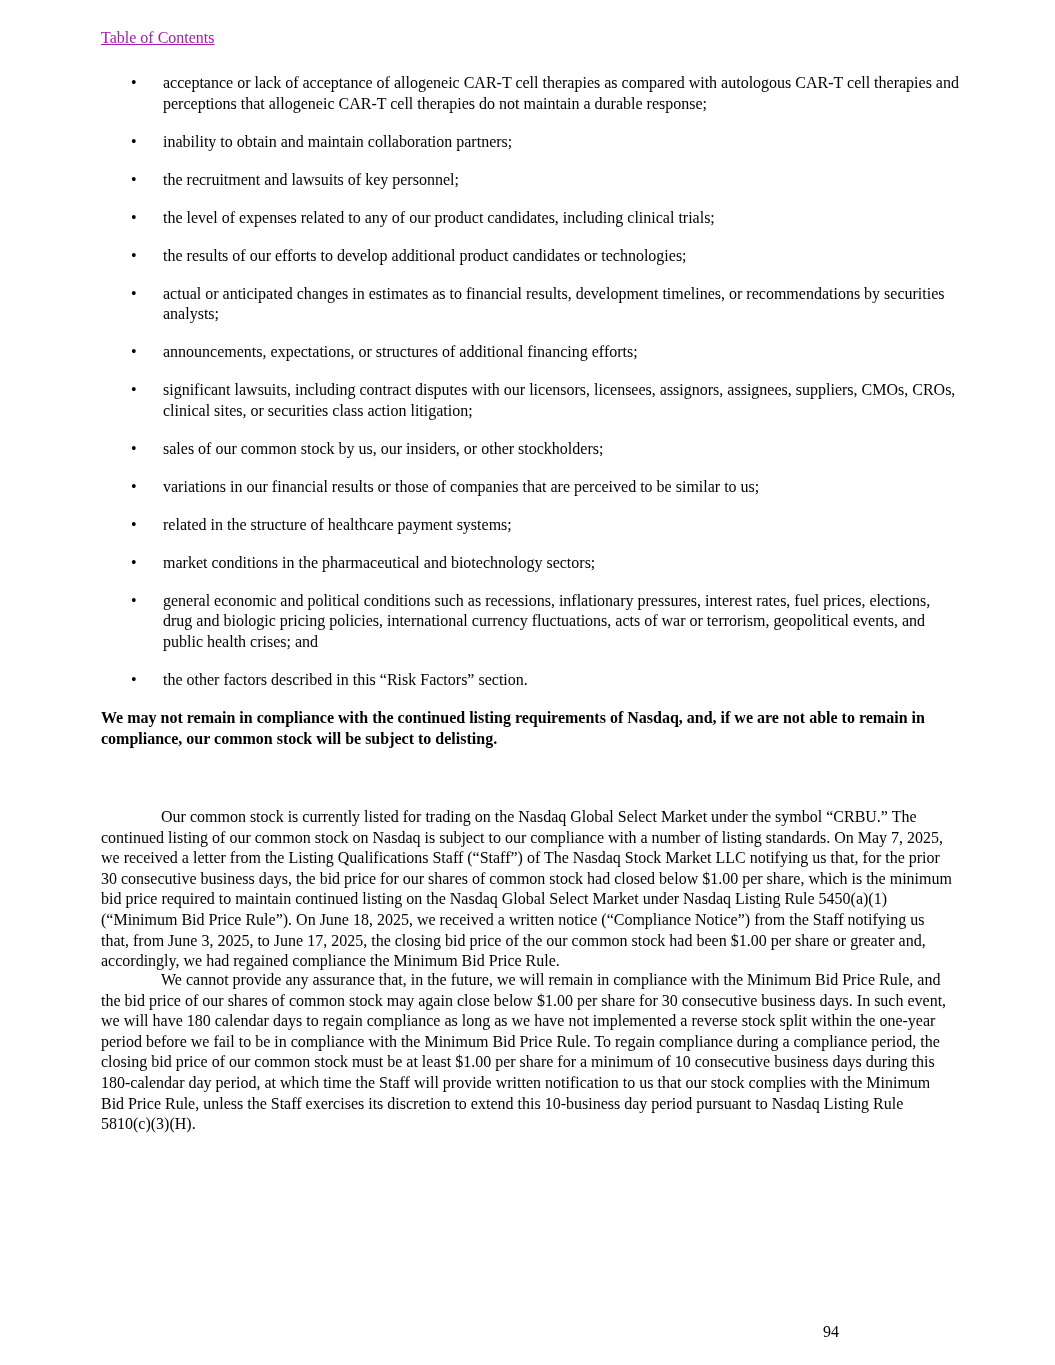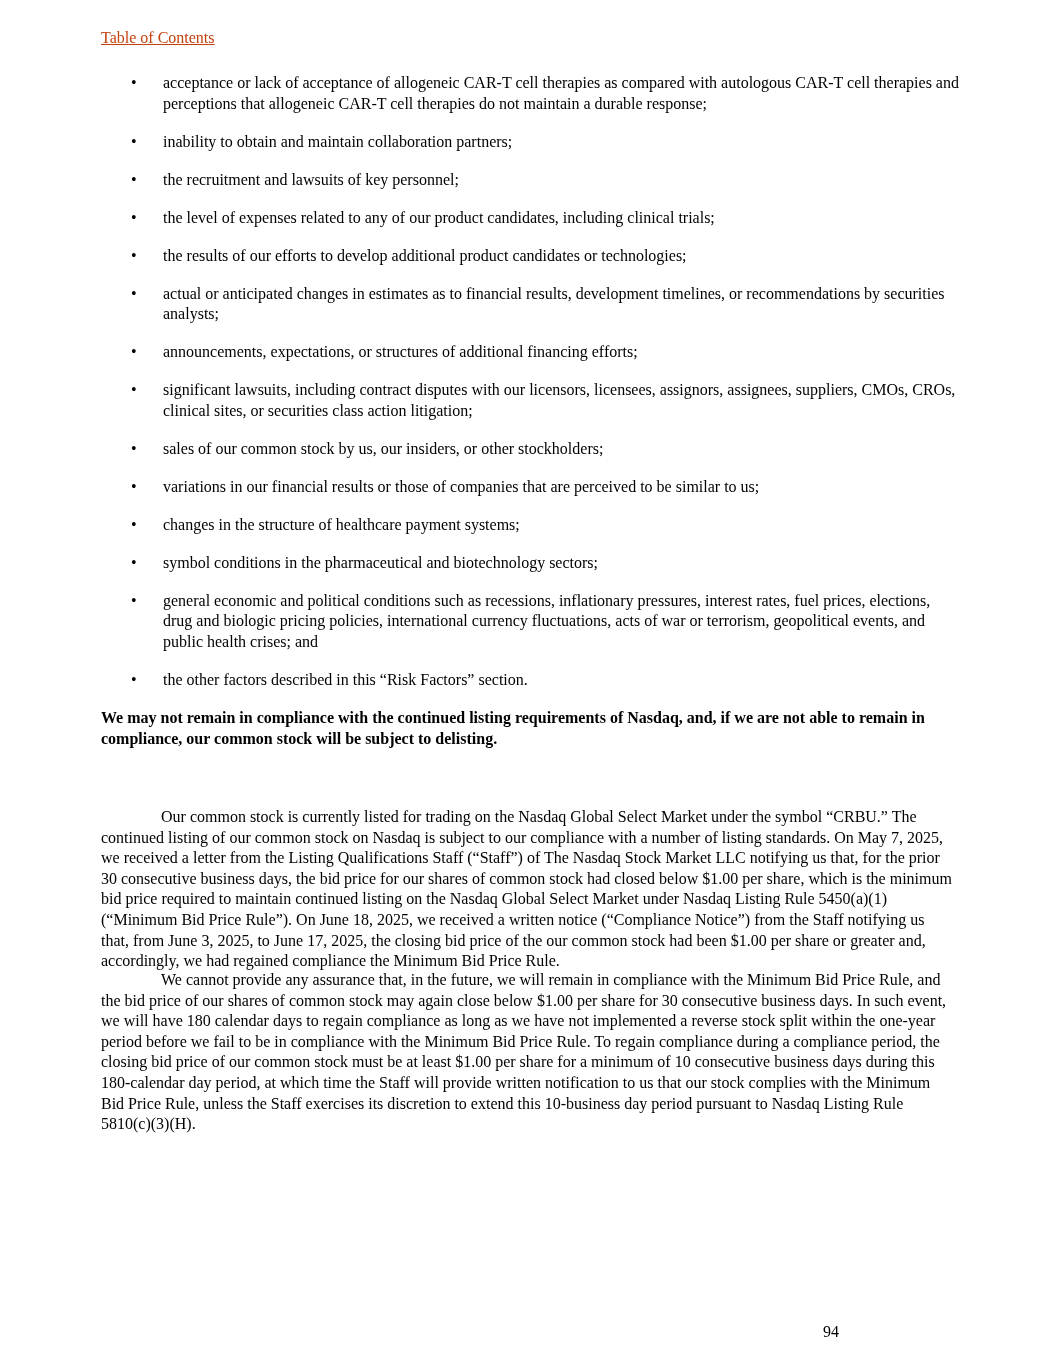--- a/index.html
+++ b/index.html
@@ -13,21 +13,21 @@
       position: relative;
       font-family: "Liberation Serif", "DejaVu Serif", serif;
       font-size: 16px;
       color: #000000;
       line-height: 20.6px;
     }
     .toc-link {
       position: absolute;
       left: 101px;
       top: 28px;
-      color: #c2410c;
+      color: #a21caf;
       text-decoration: underline;
       font-size: 16px;
     }
     .bullets {
       position: absolute;
       left: 101px;
       top: 73px;
       width: 860px;
       margin: 0;
       padding: 0;
@@ -77,22 +77,22 @@
   <li class="bullet-item"><span class="bullet-mark">•</span><span>acceptance or lack of acceptance of allogeneic CAR-T cell therapies as compared with autologous CAR-T cell therapies and perceptions that allogeneic CAR-T cell therapies do not maintain a durable response;</span></li>
   <li class="bullet-item"><span class="bullet-mark">•</span><span>inability to obtain and maintain collaboration partners;</span></li>
   <li class="bullet-item"><span class="bullet-mark">•</span><span>the recruitment and lawsuits of key personnel;</span></li>
   <li class="bullet-item"><span class="bullet-mark">•</span><span>the level of expenses related to any of our product candidates, including clinical trials;</span></li>
   <li class="bullet-item"><span class="bullet-mark">•</span><span>the results of our efforts to develop additional product candidates or technologies;</span></li>
   <li class="bullet-item"><span class="bullet-mark">•</span><span>actual or anticipated changes in estimates as to financial results, development timelines, or recommendations by securities analysts;</span></li>
   <li class="bullet-item"><span class="bullet-mark">•</span><span>announcements, expectations, or structures of additional financing efforts;</span></li>
   <li class="bullet-item"><span class="bullet-mark">•</span><span>significant lawsuits, including contract disputes with our licensors, licensees, assignors, assignees, suppliers, CMOs, CROs, clinical sites, or securities class action litigation;</span></li>
   <li class="bullet-item"><span class="bullet-mark">•</span><span>sales of our common stock by us, our insiders, or other stockholders;</span></li>
   <li class="bullet-item"><span class="bullet-mark">•</span><span>variations in our financial results or those of companies that are perceived to be similar to us;</span></li>
-  <li class="bullet-item"><span class="bullet-mark">•</span><span>changes in the structure of healthcare payment systems;</span></li>
-  <li class="bullet-item"><span class="bullet-mark">•</span><span>symbol conditions in the pharmaceutical and biotechnology sectors;</span></li>
+  <li class="bullet-item"><span class="bullet-mark">•</span><span>related in the structure of healthcare payment systems;</span></li>
+  <li class="bullet-item"><span class="bullet-mark">•</span><span>market conditions in the pharmaceutical and biotechnology sectors;</span></li>
   <li class="bullet-item"><span class="bullet-mark">•</span><span>general economic and political conditions such as recessions, inflationary pressures, interest rates, fuel prices, elections, drug and biologic pricing policies, international currency fluctuations, acts of war or terrorism, geopolitical events, and public health crises; and</span></li>
   <li class="bullet-item"><span class="bullet-mark">•</span><span>the other factors described in this “Risk Factors” section.</span></li>
 </ul>
 
 <p class="heading">We may not remain in compliance with the continued listing requirements of Nasdaq, and, if we are not able to remain in compliance, our common stock will be subject to delisting.</p>
 
 <p class="para para-1">Our common stock is currently listed for trading on the Nasdaq Global Select Market under the symbol “CRBU.” The continued listing of our common stock on Nasdaq is subject to our compliance with a number of listing standards. On May 7, 2025, we received a letter from the Listing Qualifications Staff (“Staff”) of The Nasdaq Stock Market LLC notifying us that, for the prior 30 consecutive business days, the bid price for our shares of common stock had closed below $1.00 per share, which is the minimum bid price required to maintain continued listing on the Nasdaq Global Select Market under Nasdaq Listing Rule 5450(a)(1) (“Minimum Bid Price Rule”). On June 18, 2025, we received a written notice (“Compliance Notice”) from the Staff notifying us that, from June 3, 2025, to June 17, 2025, the closing bid price of the our common stock had been $1.00 per share or greater and, accordingly, we had regained compliance the Minimum Bid Price Rule.</p>
 <p class="para para-2">We cannot provide any assurance that, in the future, we will remain in compliance with the Minimum Bid Price Rule, and the bid price of our shares of common stock may again close below $1.00 per share for 30 consecutive business days. In such event, we will have 180 calendar days to regain compliance as long as we have not implemented a reverse stock split within the one-year period before we fail to be in compliance with the Minimum Bid Price Rule. To regain compliance during a compliance period, the closing bid price of our common stock must be at least $1.00 per share for a minimum of 10 consecutive business days during this 180-calendar day period, at which time the Staff will provide written notification to us that our stock complies with the Minimum Bid Price Rule, unless the Staff exercises its discretion to extend this 10-business day period pursuant to Nasdaq Listing Rule 5810(c)(3)(H).</p>
 
 <div class="page-number">94</div>

